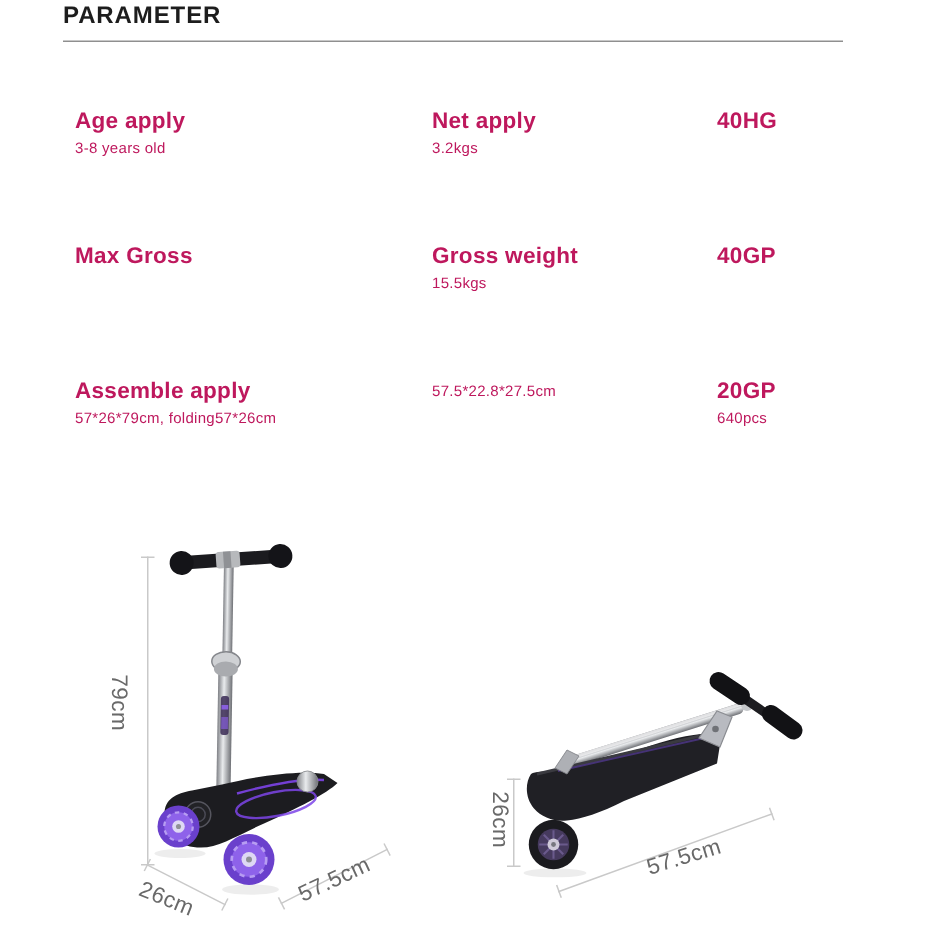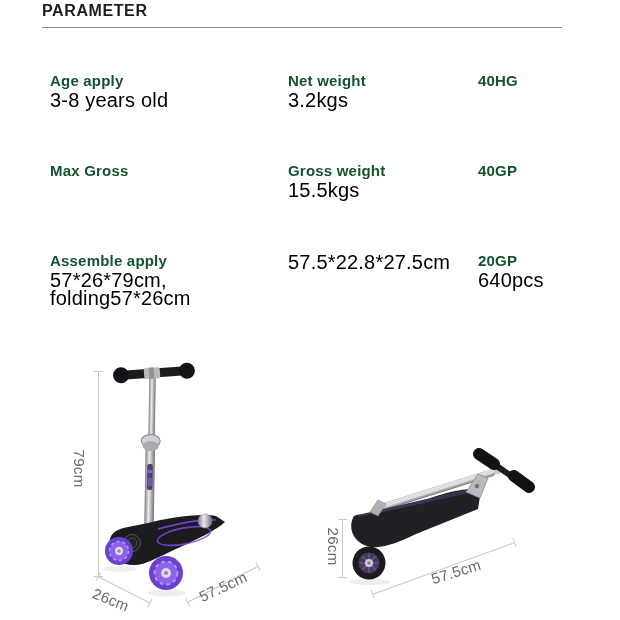--- a/index.html
+++ b/index.html
@@ -11,22 +11,22 @@
   .page-title{
     position:absolute;left:42px;top:2px;font-size:16px;font-weight:700;
     color:#1d1d1d;letter-spacing:.6px;
   }
   .title-rule{
     position:absolute;left:42px;top:27px;width:536px;height:1px;background:#8f8f8f;
   }
   
   .specs{position:absolute;left:50px;top:72px;width:540px;}
   .spec-row{display:grid;grid-template-columns:238px 190px 100px;margin-bottom:53px;}
-  .spec-cell .label{font-size:15px;font-weight:700;color:#14532d;line-height:18px;letter-spacing:.2px;}
-  .spec-cell .value{font-size:20px;color:#000000;line-height:18px;margin-top:1px;letter-spacing:.2px;}
+  .spec-cell .label{font-size:15px;font-weight:700;color:#be185d;line-height:18px;letter-spacing:.2px;}
+  .spec-cell .value{font-size:10px;color:#be185d;line-height:18px;margin-top:1px;letter-spacing:.2px;}
   
   .dline{position:absolute;height:1px;background:#c9c9c9;transform-origin:0 0;}
   .dline::before,.dline::after{content:"";position:absolute;width:1px;height:9px;top:-4px;background:#c9c9c9;}
   .dline::before{left:0;}
   .dline::after{right:0;}
   .vline{position:absolute;width:1px;background:#c9c9c9;}
   .vline::before,.vline::after{content:"";position:absolute;height:1px;width:9px;left:-4px;background:#c9c9c9;}
   .vline::before{top:0;}
   .vline::after{bottom:0;}
   .dlabel{position:absolute;font-size:15px;color:#696969;text-align:center;letter-spacing:.3px;white-space:nowrap;}
@@ -41,21 +41,21 @@
   <div class="page-title">PARAMETER</div>
   <div class="title-rule"></div>
 
   <div class="specs">
     <div class="spec-row">
       <div class="spec-cell">
         <div class="label">Age apply</div>
         <div class="value">3-8 years old</div>
       </div>
       <div class="spec-cell">
-        <div class="label">Net weight</div>
+        <div class="label">Net apply</div>
         <div class="value">3.2kgs</div>
       </div>
       <div class="spec-cell">
         <div class="label">40HG</div>
       </div>
     </div>
     <div class="spec-row">
       <div class="spec-cell">
         <div class="label">Max Gross</div>
       </div>

